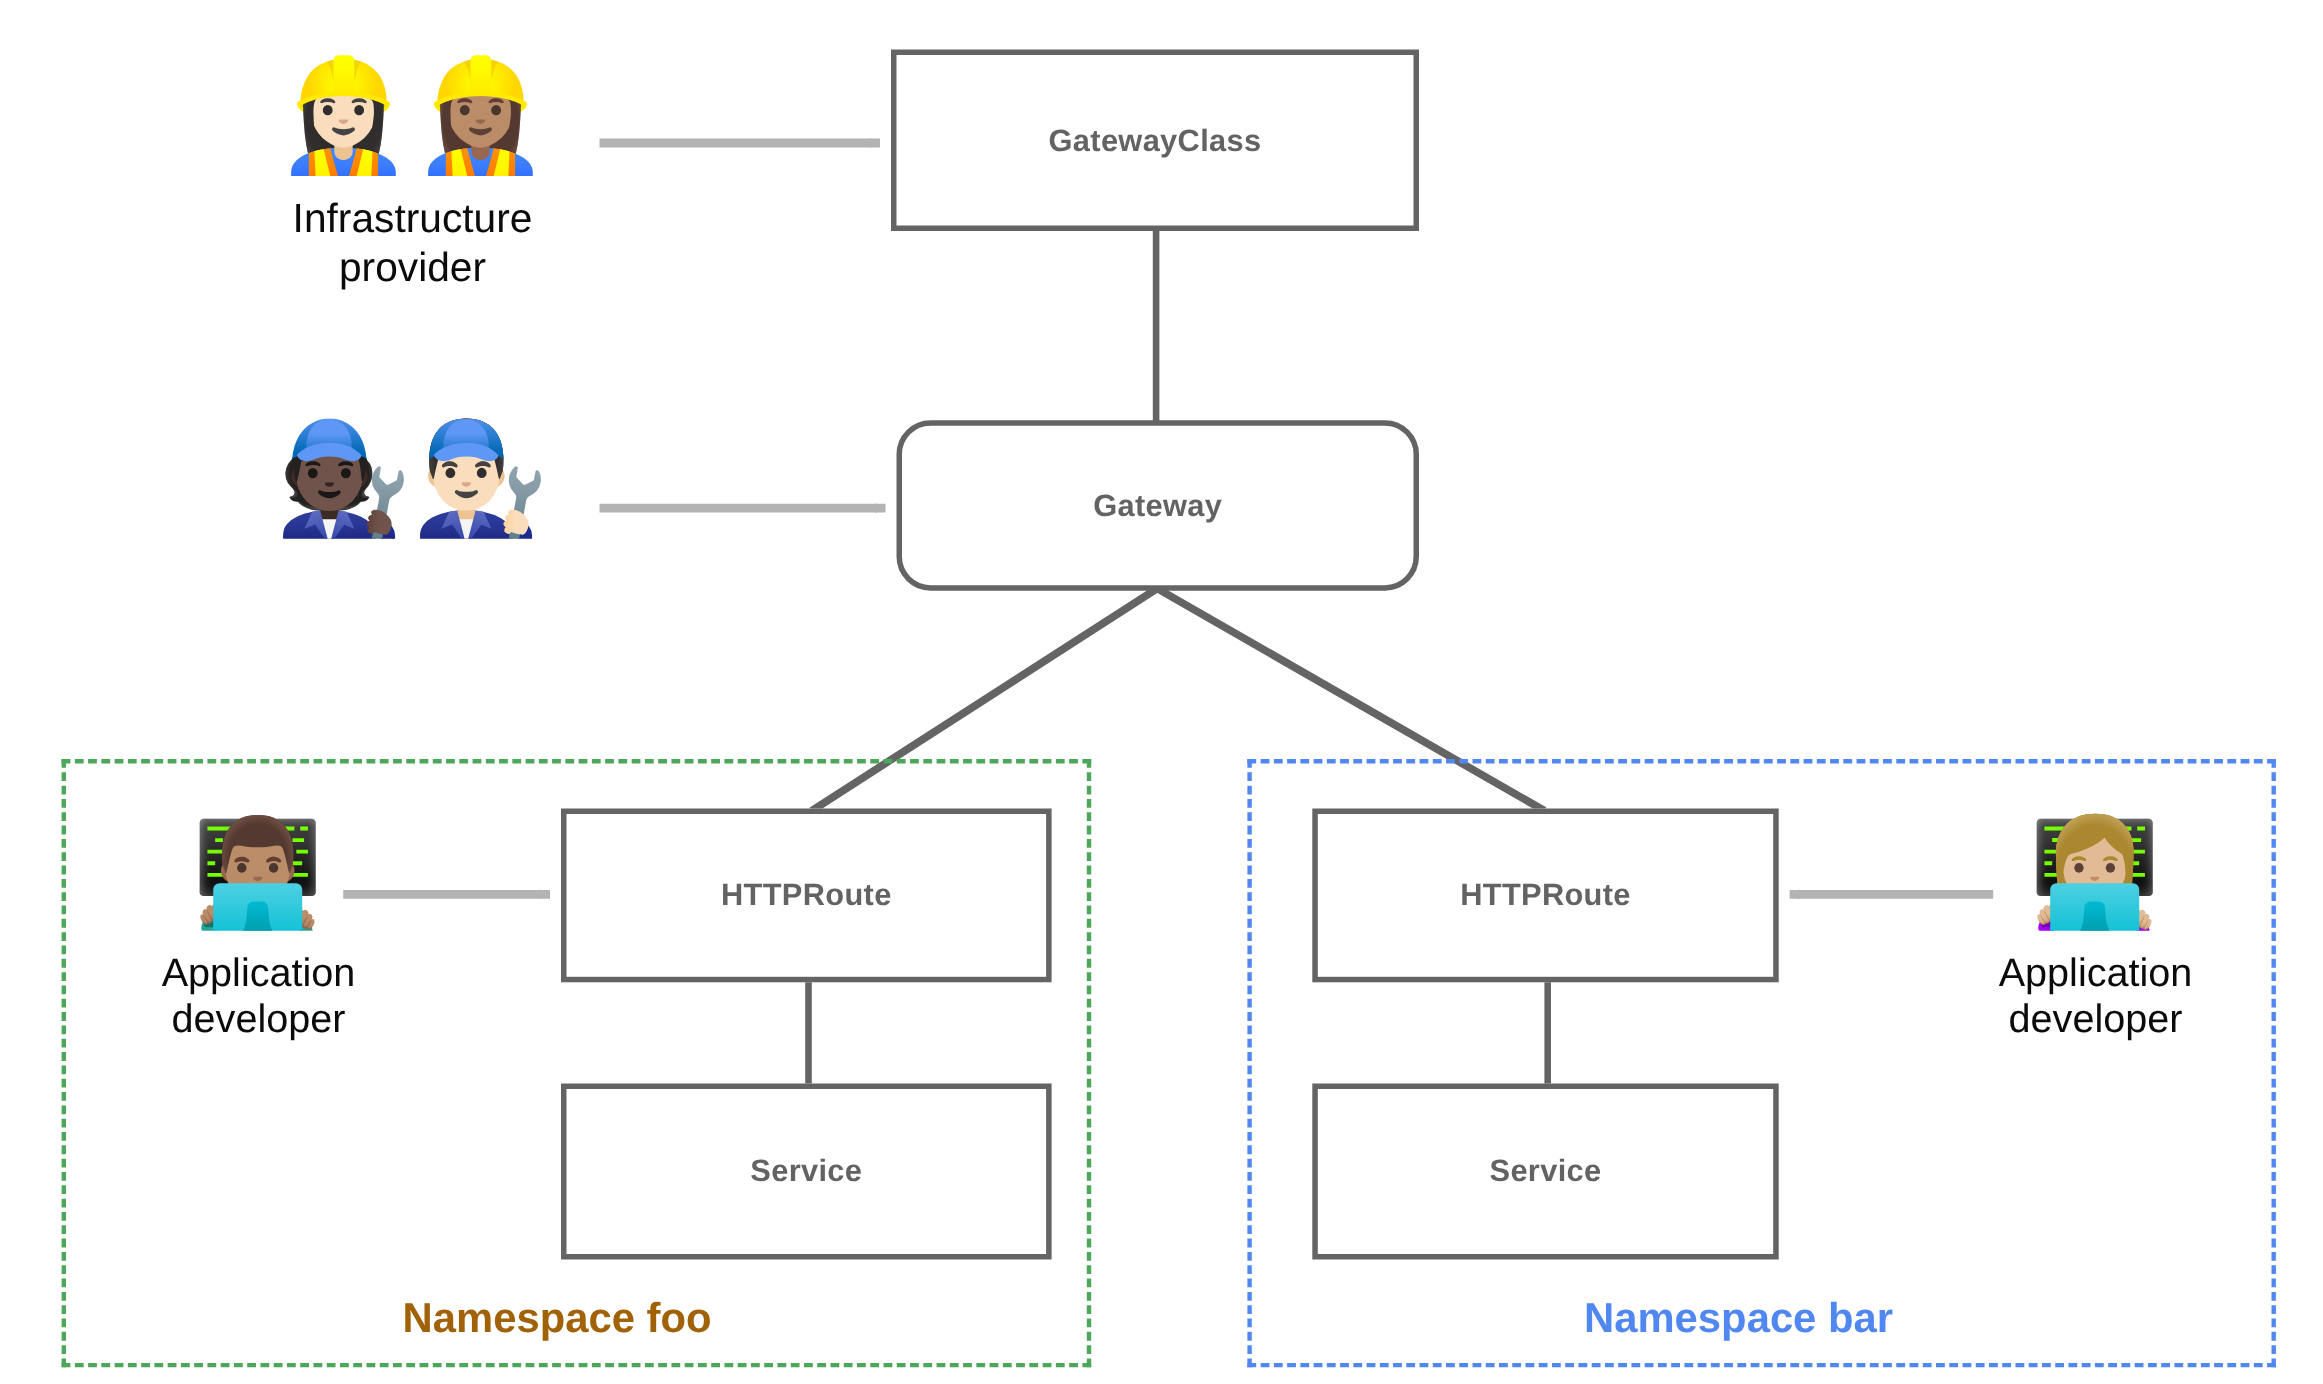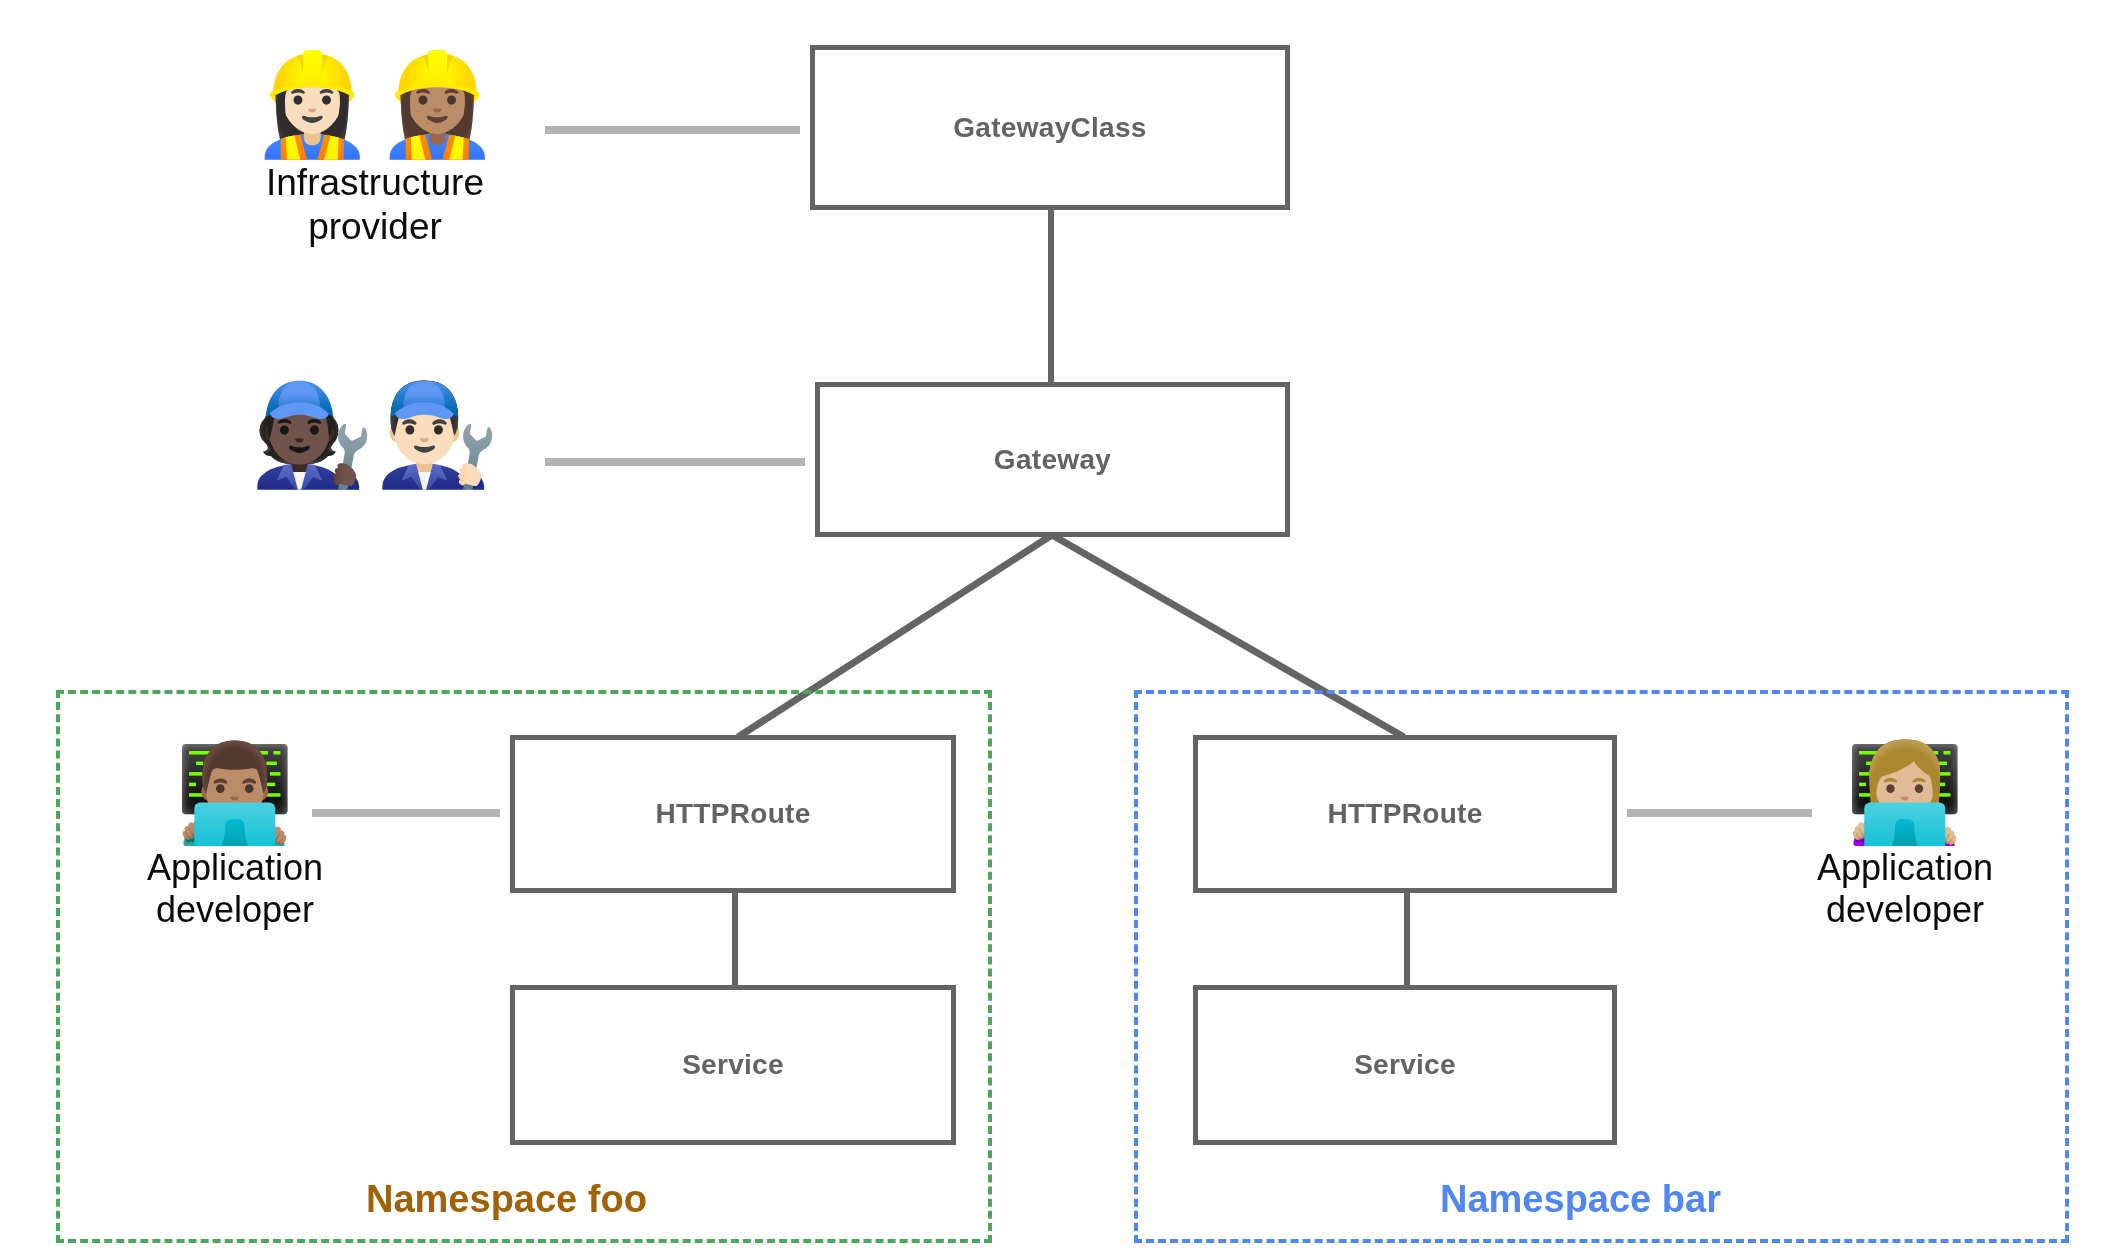--- a/index.html
+++ b/index.html
@@ -39,21 +39,21 @@
   .res-label {
     font-family: "Liberation Sans", sans-serif;
     font-weight: bold;
     color: #636363;
     letter-spacing: 0.3px;
     white-space: nowrap;
   }
   .res-label.xl { font-size: 28px; }
 
   #box-gatewayclass { left: 810px;  top: 45px;   width: 480px; height: 165px; }
-  #box-gateway      { left: 815px;  top: 382px;  width: 475px; height: 155px; }
+  #box-gateway      { left: 815px;  top: 382px;  width: 475px; height: 155px; border-radius: 31px; }
   #box-httproute-foo{ left: 510px;  top: 735px;  width: 446px; height: 158px; }
   #box-service-foo  { left: 510px;  top: 985px;  width: 446px; height: 160px; }
   #box-httproute-bar{ left: 1193px; top: 735px;  width: 424px; height: 158px; }
   #box-service-bar  { left: 1193px; top: 985px;  width: 424px; height: 160px; }
 
   
   .ns-frame {
     position: absolute;
     box-sizing: border-box;
     background: transparent;
@@ -93,21 +93,21 @@
   }
   .emoji {
     font-family: "DejaVu Sans", sans-serif;
     line-height: 1;
     display: inline-block;
   }
   .persona-label {
     font-family: "Liberation Sans", sans-serif;
     color: #0b0b0b;
     line-height: 1.18;
-    margin-top: 6px;
+    margin-top: 22px;
     white-space: pre-line;
   }
 
   #persona-infra { left: 230px; top: 55px;  width: 290px; }
   #persona-infra .emoji { font-size: 100px; }
   #persona-infra .persona-label { font-size: 37px; }
 
   #persona-cluster { left: 240px; top: 385px; width: 270px; }
   #persona-cluster .emoji { font-size: 100px; }
   #persona-cluster .persona-label { font-size: 37px; }

